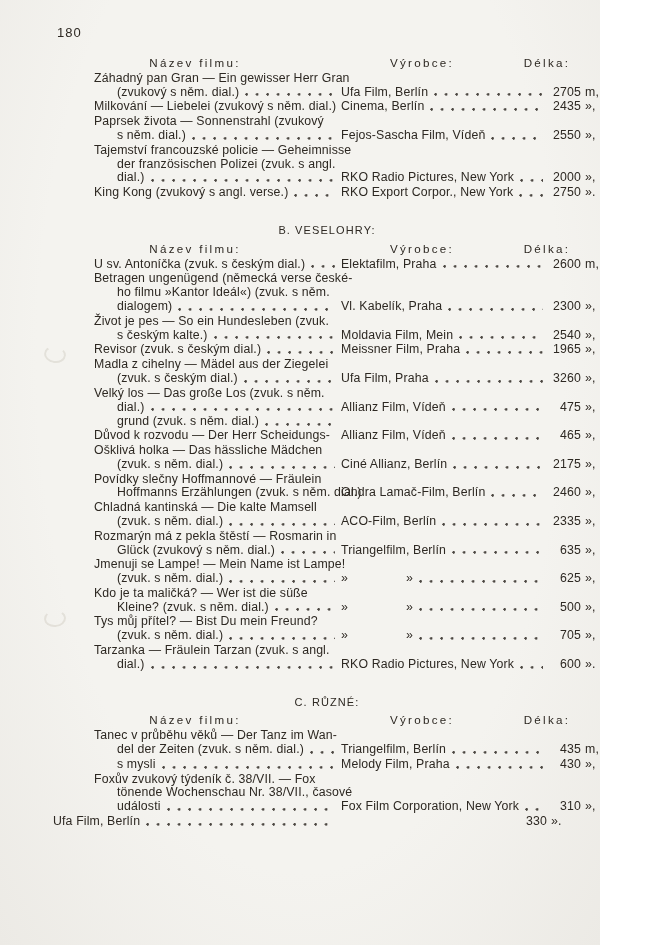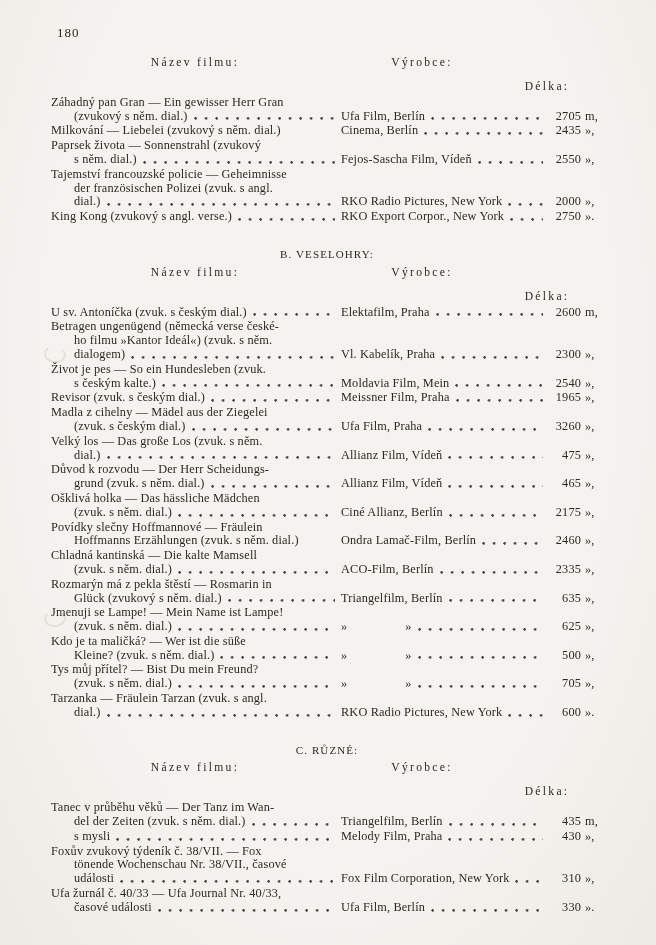--- a/index.html
+++ b/index.html
@@ -5,25 +5,25 @@
   :root {
     --paper: #f4f3ef;
     --paper-edge: #eceae5;
     --ink: #2d2822;
     --smudge: #dedbd3;
   }
   * { box-sizing: border-box; }
   body { margin: 0; background: #fff; }
   .page {
     position: relative;
-    width: 656px;
+    width: 600px;
     height: 945px;
     overflow: hidden;
     background: radial-gradient(ellipse at 50% 38%, var(--paper) 0%, var(--paper) 62%, var(--paper-edge) 100%);
-    font-family: Liberation Serif, serif;
+    font-family: Liberation Sans, sans-serif;
     font-size: 12.3px;
     line-height: 13.8px;
     color: var(--ink);
     letter-spacing: 0.15px;
   }
   .page-number {
     position: absolute;
     top: 26px;
     left: 57px;
     font-size: 13px;
@@ -48,28 +48,28 @@
     grid-template-columns: 288px 1fr 112px;
     margin-bottom: 2px;
     font-size: 11.6px;
   }
   .col-header span {
     letter-spacing: 2.3px;
     white-space: pre;
   }
   .h-name { text-align: center; }
   .h-producer { text-align: center; padding-left: 14px; }
-  .h-length { text-align: center; margin-top: 24px; }
+  .h-length { text-align: center; }
   .entry {
     display: grid;
     grid-template-columns: 288px 1fr 34px 22px;
     align-items: end;
     margin-bottom: 1px;
   }
-  .name { min-width: 0; }
+  .name { min-width: 0; margin-left: 43px; }
   .line { white-space: pre; }
   .line.cont { padding-left: 23px; }
   .line.flexline { display: flex; }
   .line .txt { white-space: pre; flex: 0 0 auto; }
   .leader {
     flex: 1 1 auto;
     min-width: 0;
     height: 5px;
     margin: 0 4px 2px 6px;
     align-self: flex-end;
@@ -246,22 +246,22 @@
           </div>
           <div class="prod">
             <span class="txt">Allianz Film, Vídeň</span>
             <span class="leader"></span>
           </div>
           <div class="num">475</div>
           <div class="unit">»,</div>
         </div>
         <div class="entry">
           <div class="name">
+            <div class="line cont flexline"><span class="txt">grund (zvuk. s něm. dial.)</span><span class="leader"></span></div>
             <div class="line"><span class="txt">Důvod k rozvodu — Der Herr Scheidungs-</span></div>
-            <div class="line cont flexline"><span class="txt">grund (zvuk. s něm. dial.)</span><span class="leader"></span></div>
           </div>
           <div class="prod">
             <span class="txt">Allianz Film, Vídeň</span>
             <span class="leader"></span>
           </div>
           <div class="num">465</div>
           <div class="unit">»,</div>
         </div>
         <div class="entry">
           <div class="name">
@@ -403,24 +403,20 @@
             <div class="line cont flexline"><span class="txt">události</span><span class="leader"></span></div>
           </div>
           <div class="prod">
             <span class="txt">Fox Film Corporation, New York</span>
             <span class="leader"></span>
           </div>
           <div class="num">310</div>
           <div class="unit">»,</div>
         </div>
         <div class="entry">
-          <div class="name">
-            <div class="line"><span class="txt">Ufa žurnál č. 40/33 — Ufa Journal Nr. 40/33,</span></div>
-            <div class="line cont flexline"><span class="txt">časové události</span><span class="leader"></span></div>
-          </div>
           <div class="prod">
             <span class="txt">Ufa Film, Berlín</span>
             <span class="leader"></span>
           </div>
           <div class="num">330</div>
           <div class="unit">».</div>
         </div>
       </div>
     </div>
 </div>

